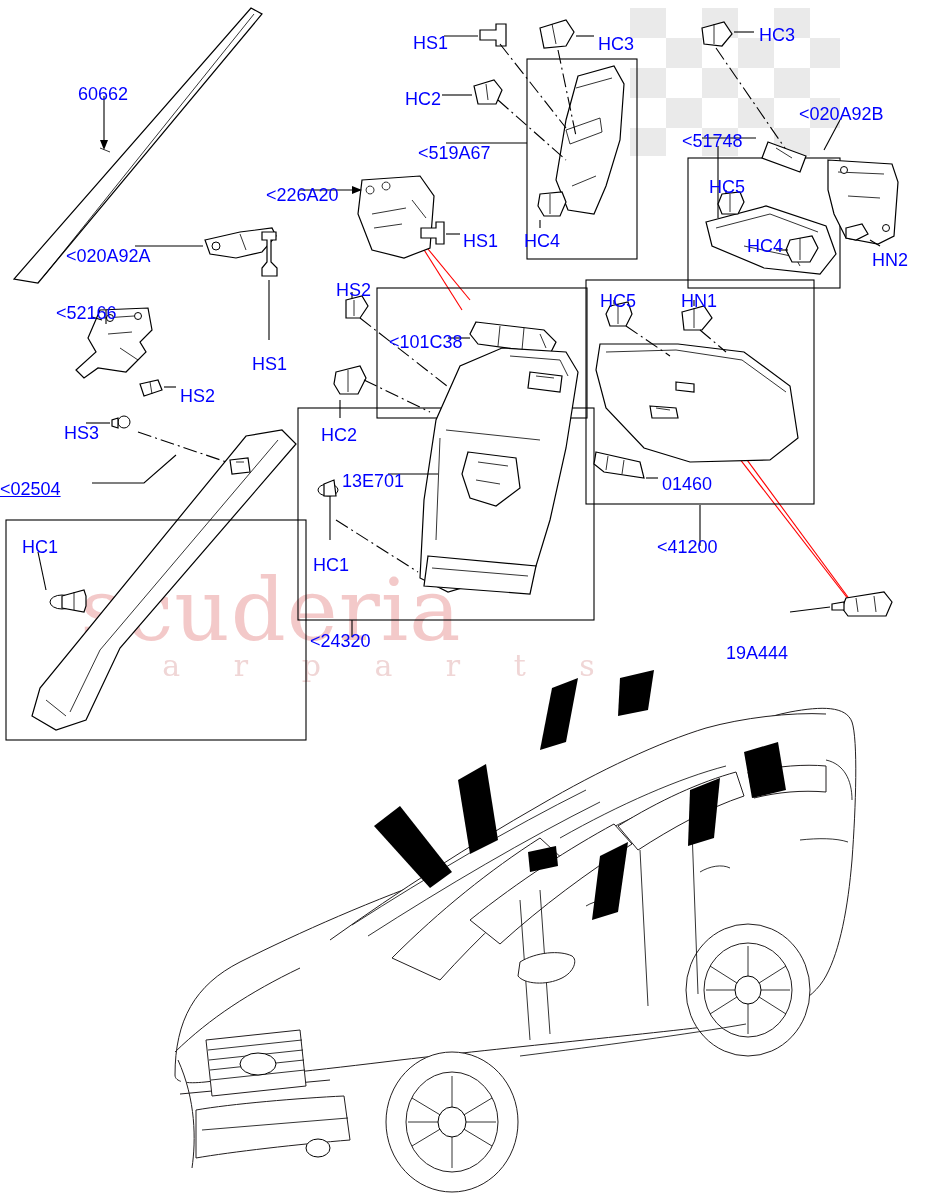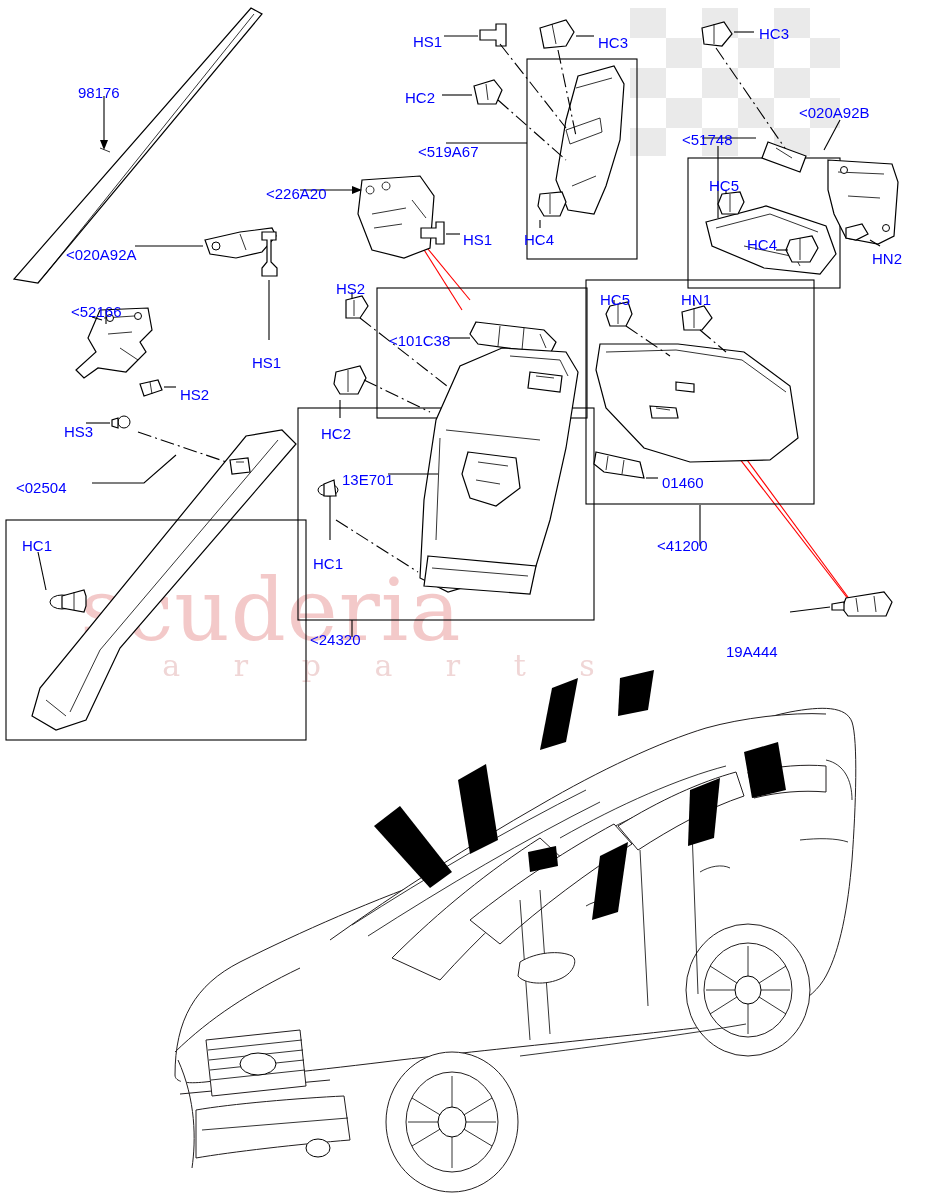--- a/index.html
+++ b/index.html
@@ -51,21 +51,21 @@
     width: 230px;
     height: 175px;
     opacity: 0.55;
     pointer-events: none;
     z-index: 1;
   }
   
   .lbl {
     position: absolute;
     color: #0000ff;
-    font-size: 15px;
+    font-size: 18px;
     font-family: "Liberation Sans", sans-serif;
     white-space: nowrap;
     z-index: 5;
   }
   
   svg.layer {
     position: absolute;
     left: 0;
     top: 0;
     width: 925px;
@@ -443,28 +443,28 @@
       <path class="thin" d="M586 906 C596 900 610 898 618 902"></path>
       <path class="thin" d="M700 872 C710 866 722 864 730 868"></path>
 
       <path class="thin" d="M520 1056 C600 1046 690 1034 746 1024"></path>
 
       <path class="thin" d="M826 760 C844 764 852 780 852 800"></path>
       <path class="thin" d="M800 840 C818 838 836 838 848 842"></path>
     </g>
   </svg>
 
-  <div class="lbl" style="left:78px;  top:84px;">98176</div>
+  <div class="lbl" style="left:78px;  top:84px;">60662</div>
   <div class="lbl" style="left:234px; top:185px;margin-left:32px;">&lt;226A20</div>
   <div class="lbl" style="left:66px;  top:246px;">&lt;020A92A</div>
   <div class="lbl" style="left:252px; top:354px;">HS1</div>
-  <div class="lbl" style="left:56px;  top:303px;margin-left:15px;">&lt;52166</div>
+  <div class="lbl" style="left:56px;  top:303px;">&lt;52166</div>
   <div class="lbl" style="left:180px; top:386px;">HS2</div>
   <div class="lbl" style="left:64px;  top:423px;">HS3</div>
-  <div class="lbl" style="left:16px;  top:479px;">&lt;02504</div>
+  <div class="lbl" style="left:0;  top:479px;text-decoration:underline;">&lt;02504</div>
   <div class="lbl" style="left:22px;  top:537px;">HC1</div>
   <div class="lbl" style="left:413px; top:33px;">HS1</div>
   <div class="lbl" style="left:598px; top:34px;">HC3</div>
   <div class="lbl" style="left:405px; top:89px;">HC2</div>
   <div class="lbl" style="left:418px; top:143px;">&lt;519A67</div>
   <div class="lbl" style="left:524px; top:231px;">HC4</div>
   <div class="lbl" style="left:463px; top:231px;">HS1</div>
   <div class="lbl" style="left:336px; top:280px;">HS2</div>
   <div class="lbl" style="left:389px; top:332px;">&lt;101C38</div>
   <div class="lbl" style="left:321px; top:425px;">HC2</div>

